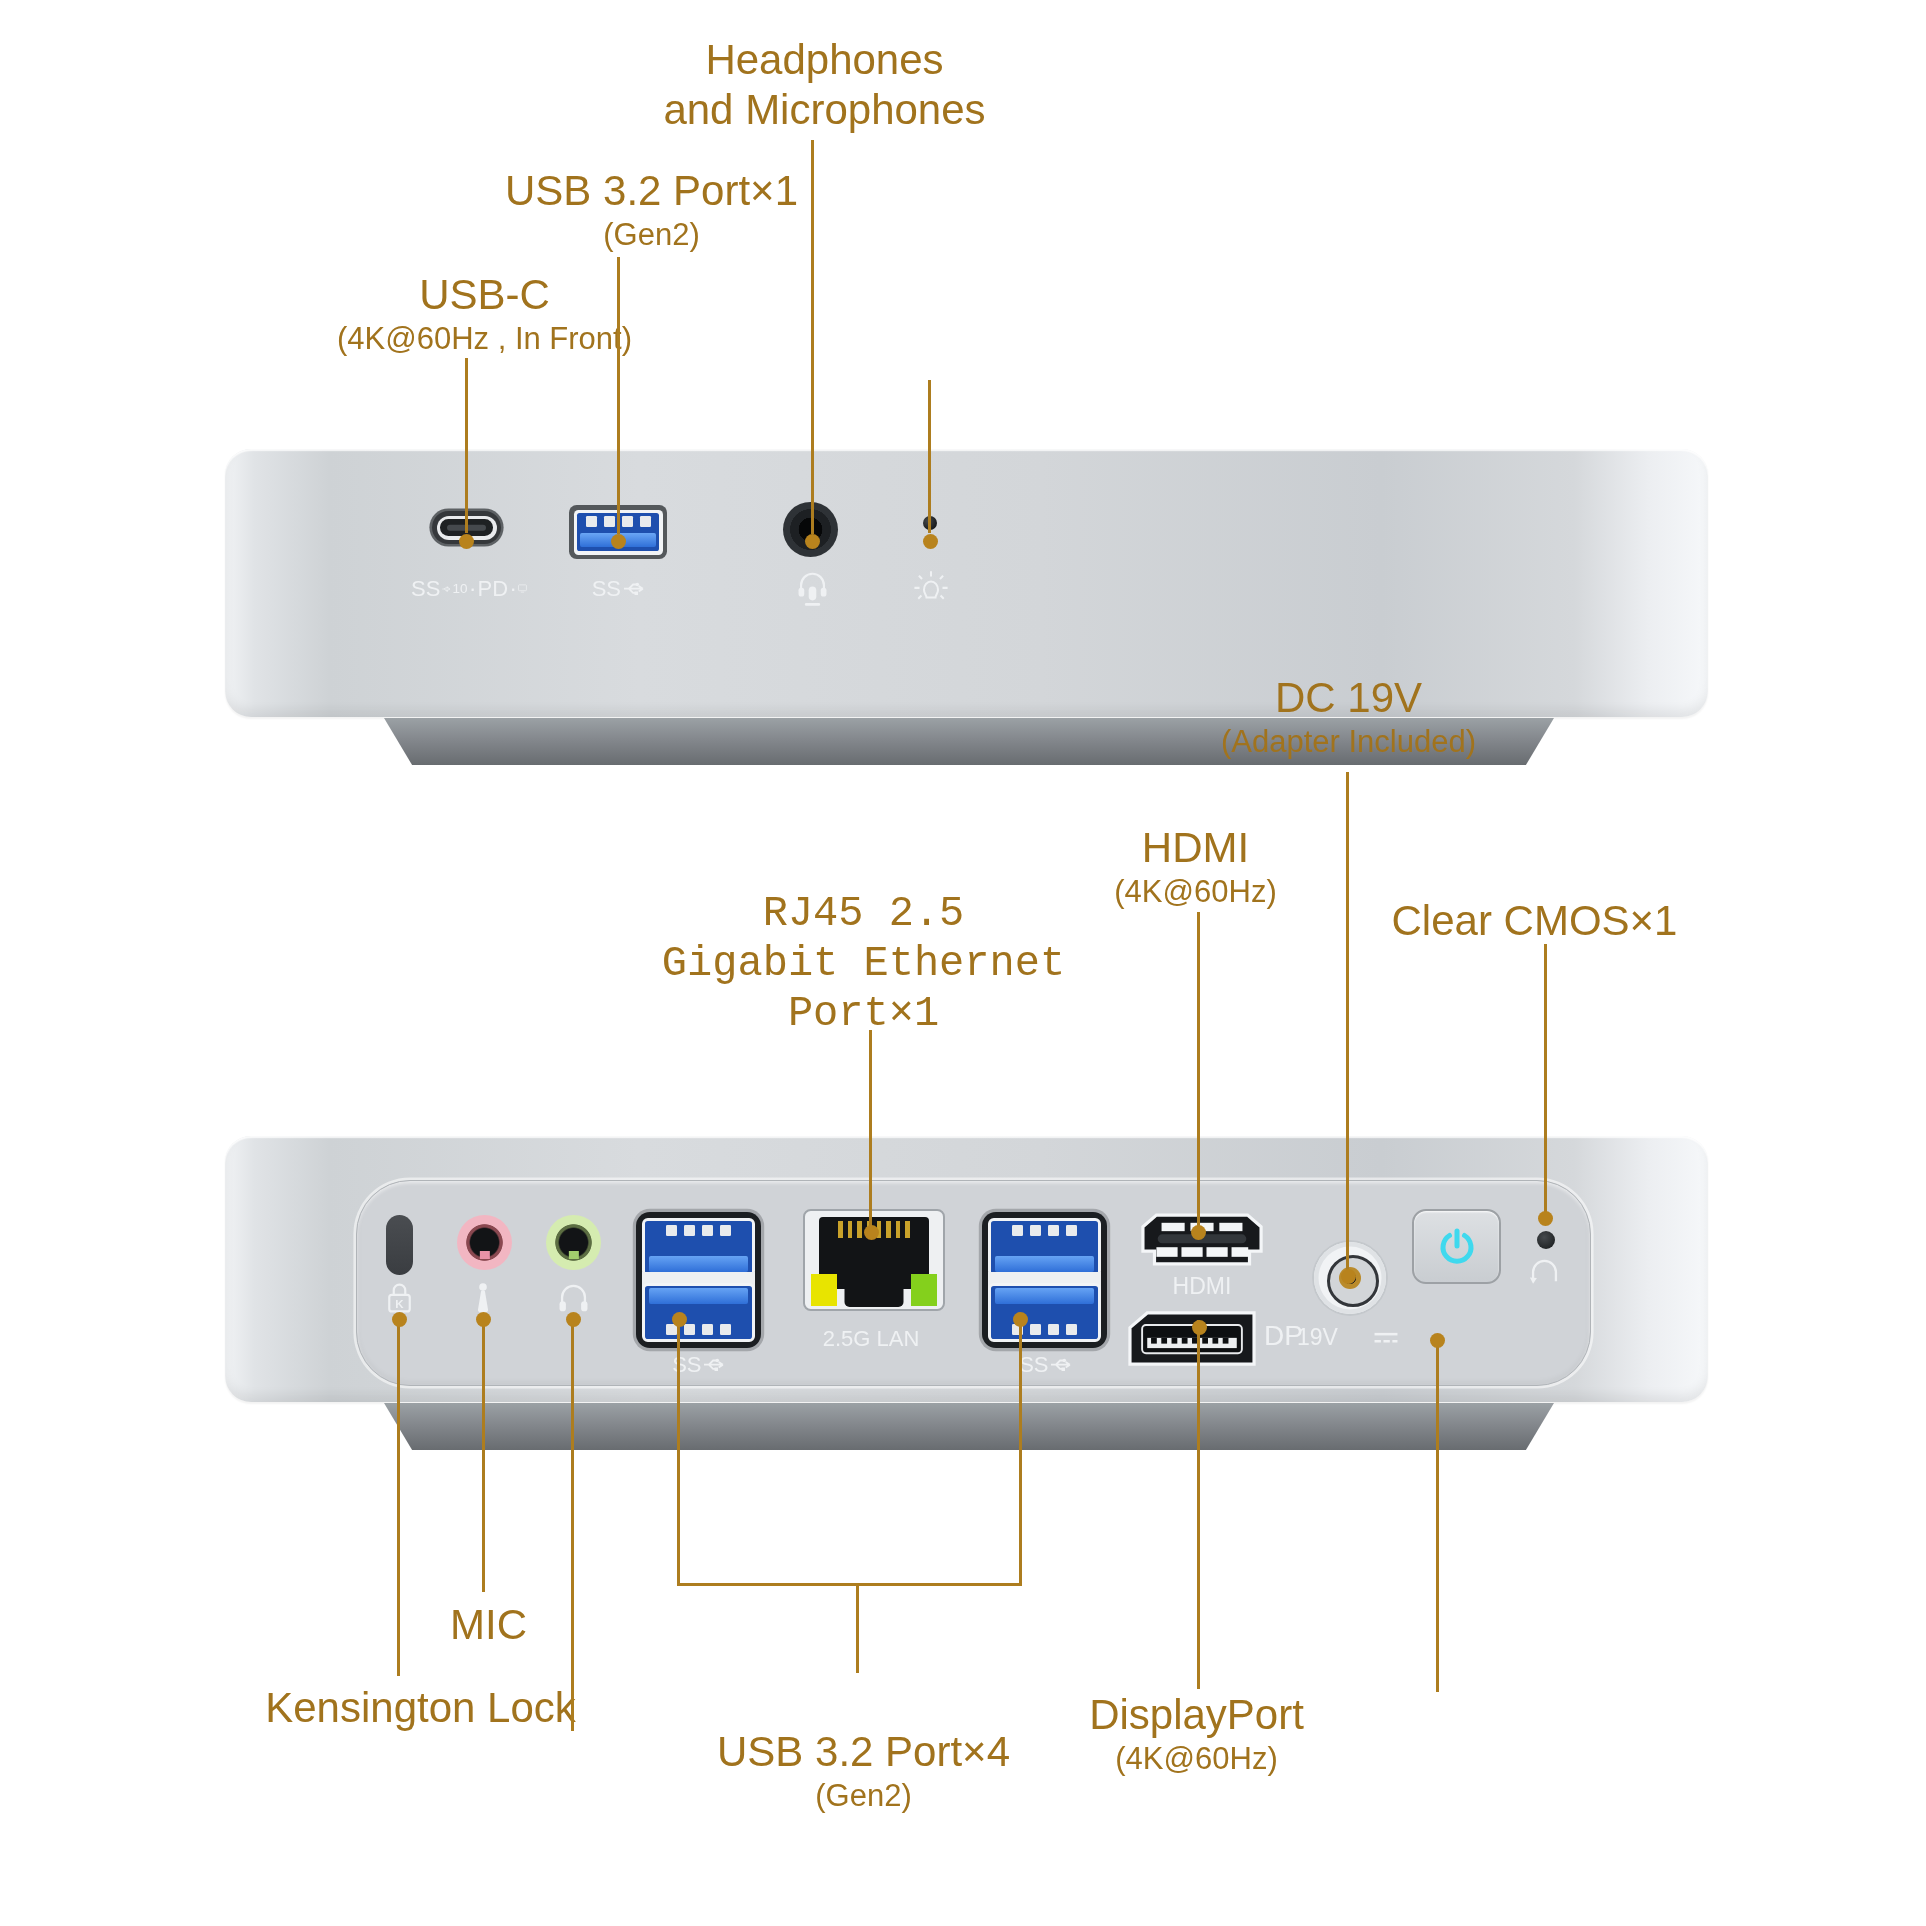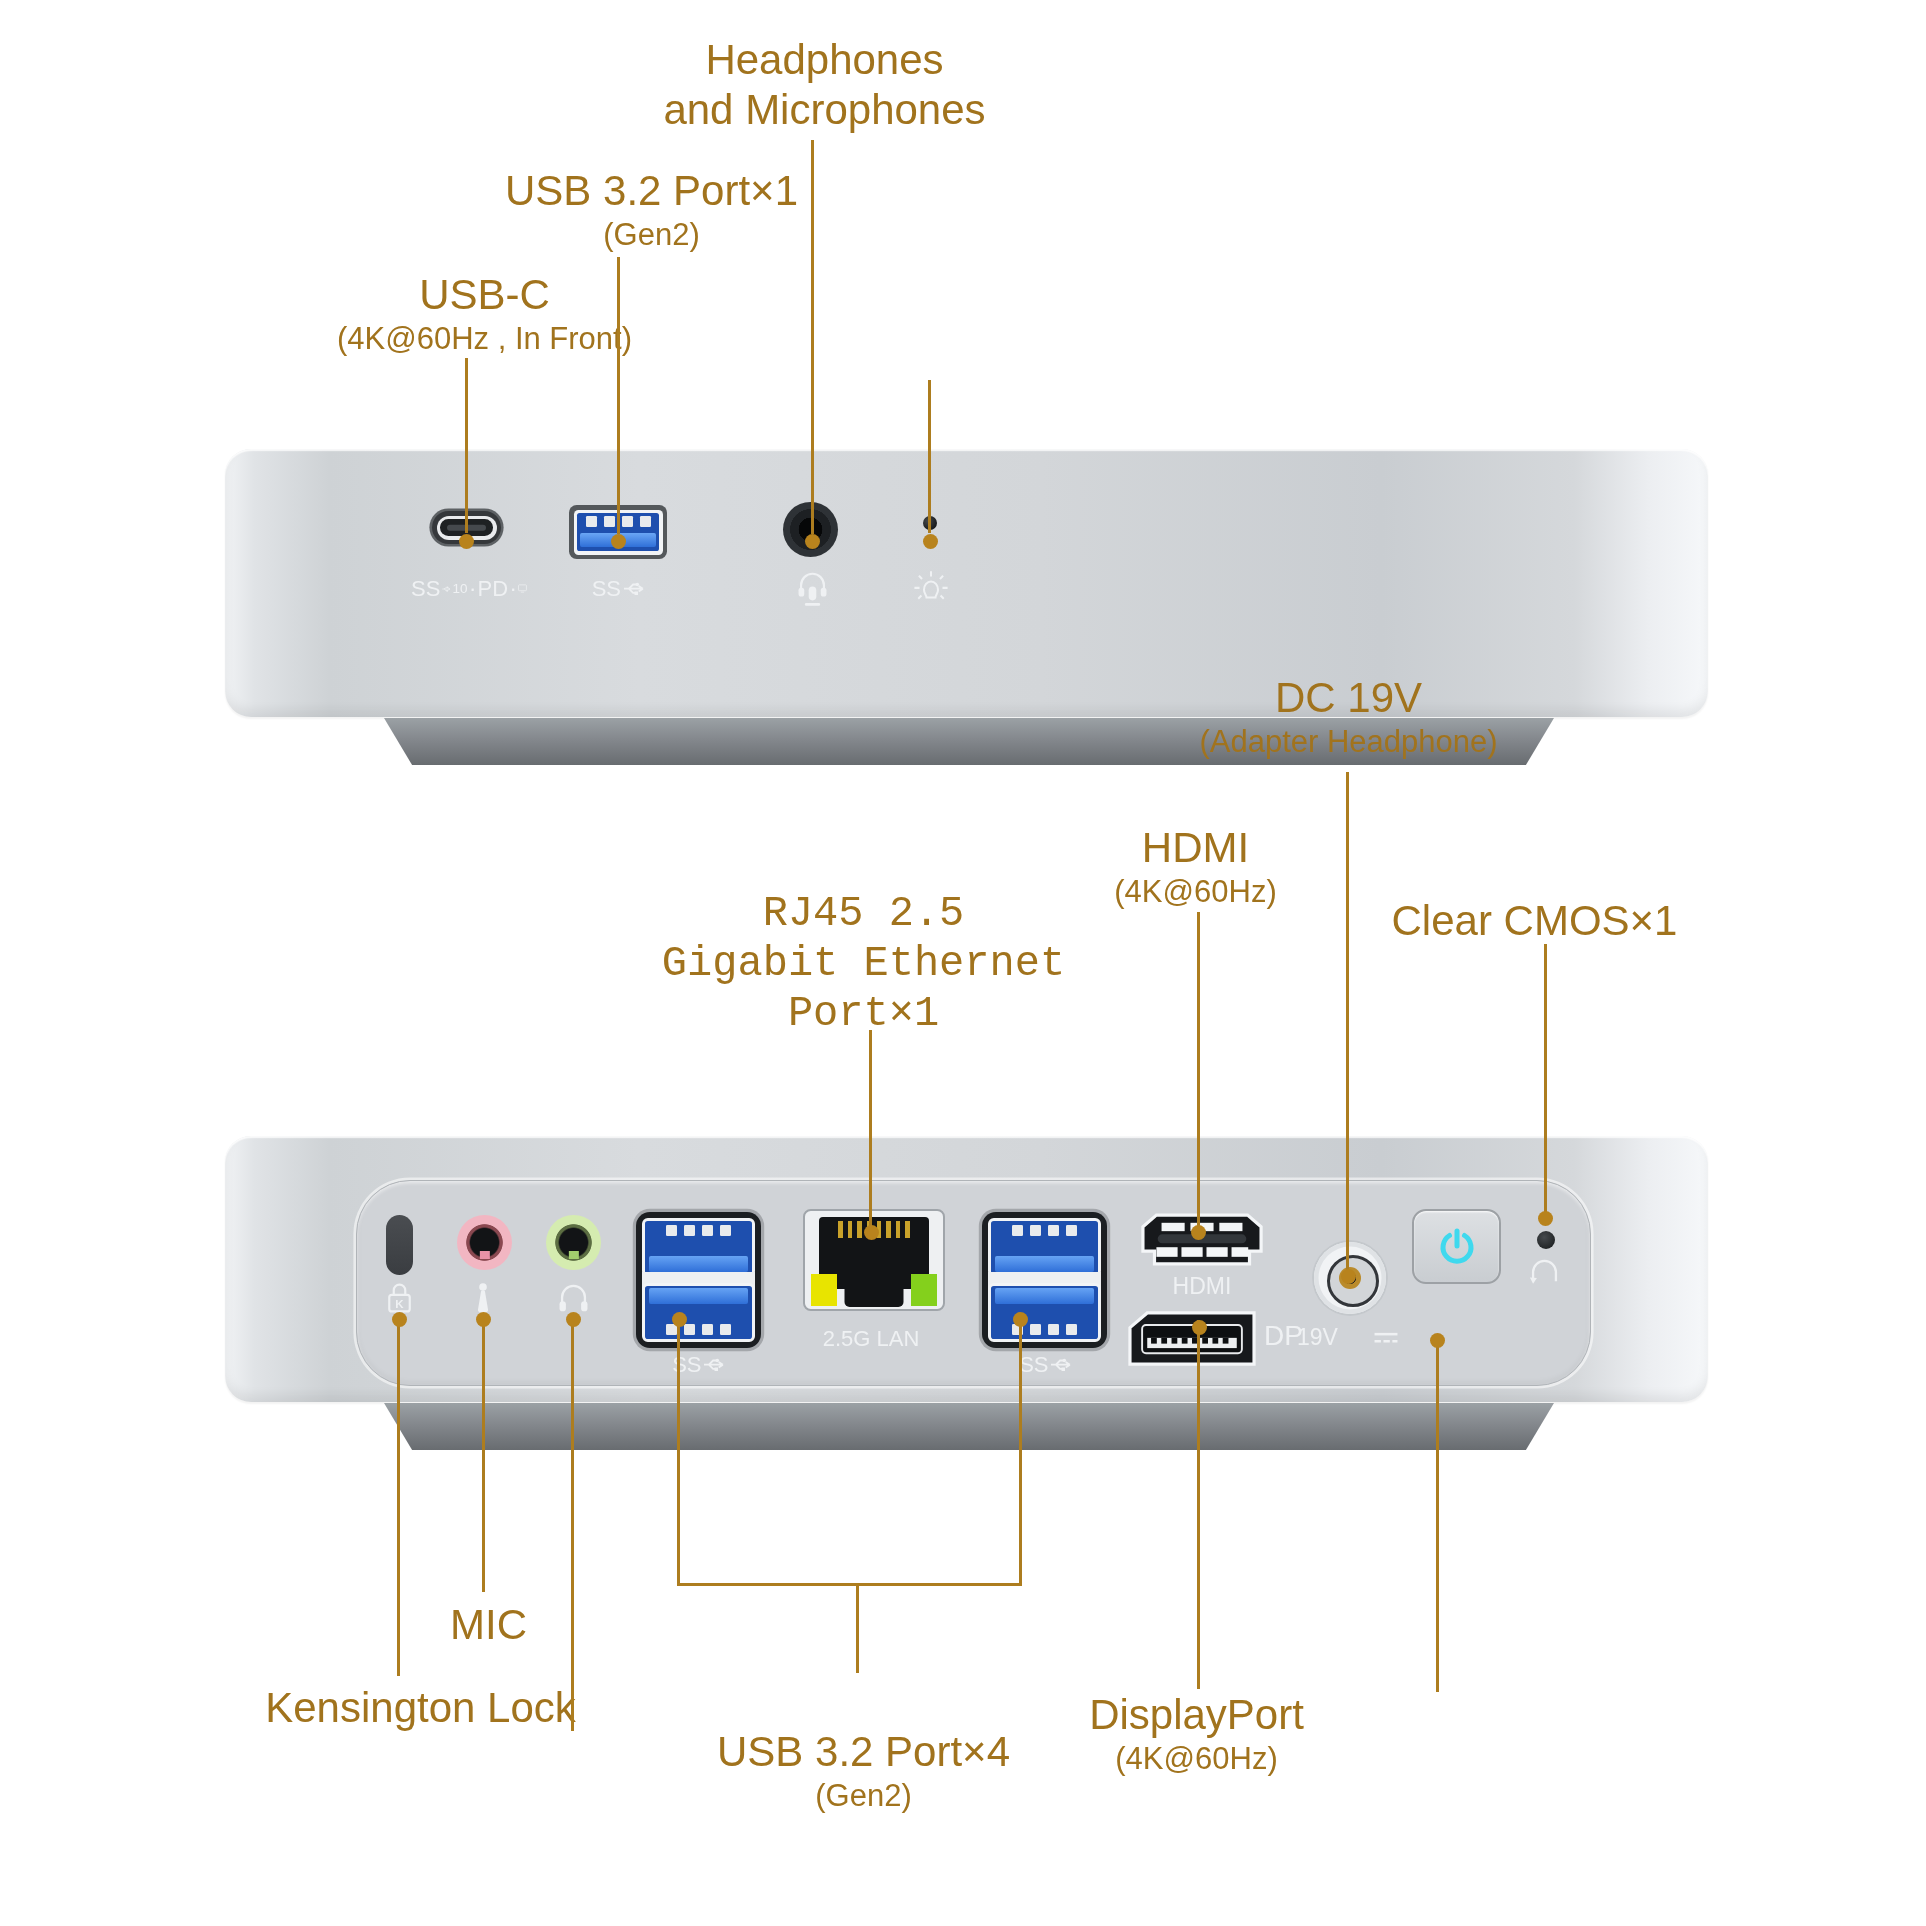--- a/index.html
+++ b/index.html
@@ -129,21 +129,21 @@
     <rect x="20" y="24" width="12" height="22" rx="6" fill="#eff1f3"></rect>
     <rect x="14" y="50" width="24" height="4.5" rx="2" fill="#eff1f3"></rect>
   </svg>
   <svg class="ic" style="left:913px;top:570px;" width="36" height="37" viewBox="0 0 56 58">
     <path d="M28 18 a11 13 0 0 1 11 13 c0 6-4 8-4 12 h-14 c0-4-4-6-4-12 a11 13 0 0 1 11-13 Z" fill="none" stroke="#eff1f3" stroke-width="3.2"></path>
     <path d="M28 10 V2 M14 14 L9 9 M42 14 L47 9 M10 28 H2 M46 28 H54 M13 40 L8 45 M43 40 L48 45" stroke="#eff1f3" stroke-width="3.2"></path>
   </svg>
 
   <div class="lbl" style="left:1156px;top:673px;width:385px;">
     <span>DC 19V</span>
-    <span class="sub">(Adapter Headphone)</span>
+    <span class="sub">(Adapter Included)</span>
   </div>
   <div class="vline" style="left:1346px;top:772px;height:505px;"></div>
 
   <div class="lbl" style="left:639px;top:889px;width:449px;font-family:Liberation Mono, monospace;">
     <span>RJ45 2.5</span><br>
     <span>Gigabit Ethernet Port×1</span>
   </div>
   <div class="vline" style="left:869px;top:1030px;height:203px;"></div>
 
   <div class="lbl" style="left:1035px;top:823px;width:321px;">

